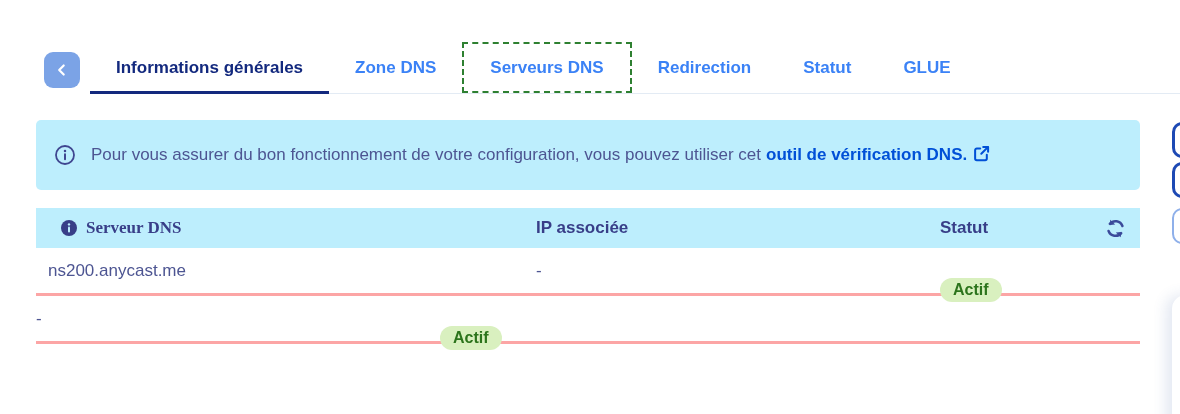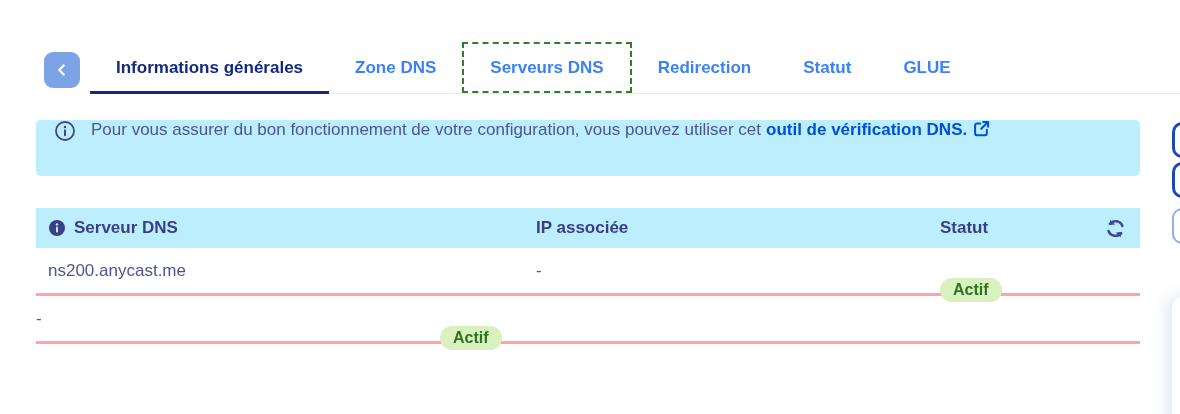--- a/index.html
+++ b/index.html
@@ -16,34 +16,34 @@
   .tab { position: relative; display: flex; align-items: center; justify-content: center;
     padding: 0 26px; font-size: 17px; font-weight: 700; color: #3b82f6;
     background: none; border: none; cursor: pointer; white-space: nowrap;
     font-family: "Liberation Sans", "DejaVu Sans", sans-serif; }
   .tab.active { color: #13297e; }
   .tab.active::after { content: ""; position: absolute; left: 0; right: 0; bottom: -1px;
     height: 3px; background: #13297e; }
   .tab.focused { border: 2px dashed #2e8031; }
 
   
-  .banner { position: absolute; left: 36px; top: 120px; width: 1104px; height: 56px;
-    background: #bdeefd; border-radius: 5px; display: flex; align-items: flex-start;
+  .banner { position: absolute; left: 36px; top: 120px; width: 1104px; height: 70px;
+    background: #bdeefd; border-radius: 5px; display: flex; align-items: center;
     padding: 0 18px; }
   .banner-icon { flex: 0 0 auto; margin-right: 15px; display: flex; }
   .banner-text { font-size: 17px; color: #4d5592; }
   .banner-link { font-size: 17px; font-weight: 700; color: #0050d7; text-decoration: none;
     margin-left: 5px; cursor: pointer; }
   .ext-icon { margin-left: 6px; vertical-align: -2px; cursor: pointer; }
 
   
   .dns-table { position: absolute; left: 36px; top: 208px; width: 1104px; }
   .thead { display: flex; align-items: center; height: 40px; background: #bdeefd;
     font-size: 17px; font-weight: 700; color: #383e88; }
-  .th-server { flex: 0 0 500px; display: flex; align-items: center; padding-left: 12px; }
+  .th-server { flex: 0 0 500px; display: flex; align-items: center; padding-left: 24px; font-family: Liberation Serif, serif; }
   .th-server .info-fill { margin-right: 8px; display: inline-flex; }
   .th-ip { flex: 0 0 404px; }
   .th-status { flex: 1 1 auto; }
   .th-refresh { flex: 0 0 auto; padding-right: 14px; display: flex; align-items: center;
     background: none; border: none; cursor: pointer; }
   .trow { display: flex; align-items: center; height: 48px;
     border-bottom: 3px solid #fca5a5; font-size: 17px; color: #4d5592; }
   .td-server { flex: 0 0 500px; padding-left: 12px; }
   .td-ip { flex: 0 0 404px; }
   .td-status { flex: 1 1 auto; margin-top: 38px; }

